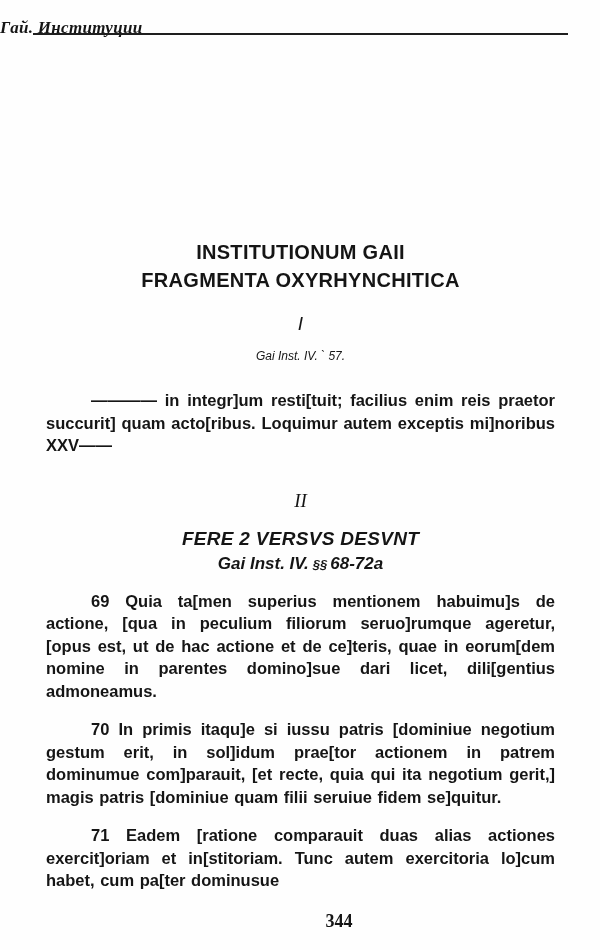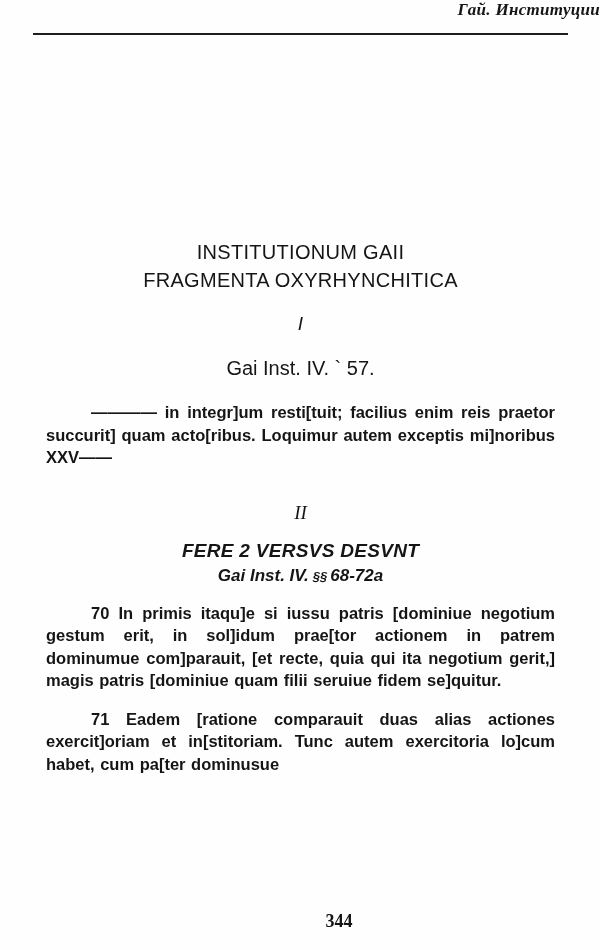--- a/index.html
+++ b/index.html
@@ -11,24 +11,24 @@
     height: 950px;
     background: #fefefe;
     color: #151515;
     font-family: "Liberation Sans", sans-serif;
     overflow: hidden;
   }
 
   
   .running-header {
     position: absolute;
-    top: 0;
+    top: 18px;
     left: 0;
     width: 100%;
-    text-align: right;
+    text-align: left;
     font-family: "Liberation Serif", serif;
     font-style: italic;
     font-weight: bold;
     font-size: 17px;
     letter-spacing: 0.3px;
   }
   .header-rule {
     position: absolute;
     top: 33px;
     left: 33px;
@@ -41,39 +41,40 @@
   .content {
     position: absolute;
     top: 0;
     left: 30px;
     width: 541px;
   }
 
   .doc-title {
     margin-top: 238px;
     text-align: center;
-    font-weight: normal;
+    font-weight: bold;
     font-size: 20px;
     line-height: 28px;
     letter-spacing: 0.3px;
   }
 
   .section-numeral {
     text-align: center;
     font-style: italic;
     font-size: 19px;
     line-height: 24px;
   }
   .numeral-1 { margin-top: 18px; }
   .numeral-2 { margin-top: 32px; font-family: Liberation Serif, serif; }
 
   .gai-ref-1 {
-    margin-top: 20px;
+    margin-top: 8px;
     text-align: center;
-    font-size: 20px;
+    font-style: italic;
+    font-size: 12px;
     line-height: 24px;
   }
 
   .fere-heading {
     margin-top: 14px;
     text-align: center;
     font-style: italic;
     font-weight: bold;
     font-size: 19px;
     line-height: 24px;
@@ -141,20 +142,21 @@
     <p class="para para-lead">———— in integr]um resti[tuit; facilius enim reis praetor succurit] quam acto[ribus. Loquimur autem exceptis mi]noribus XXV——</p>
 
     <div class="section-numeral numeral-2">II</div>
 
     <div class="fere-heading">FERE 2 VERSVS DESVNT</div>
 
     <div class="gai-ref-2">
       <span>Gai Inst. IV.</span><span class="section-marks">§§</span><span>68-72a</span>
     </div>
 
+    <p class="para">69 Quia ta[men superius mentionem habuimu]s de actione, [qua in peculium filiorum seruo]rumque ageretur, [opus est, ut de hac actione et de ce]teris, quae in eorum[dem nomine in parentes domino]sue dari licet, dili[gentius admoneamus.</p>
     <p class="para">70 In primis itaqu]e si iussu patris [dominiue negotium gestum erit, in sol]idum prae[tor actionem in patrem dominumue com]parauit, [et recte, quia qui ita negotium gerit,] magis patris [dominiue quam filii seruiue fidem se]quitur.</p>
     <p class="para">71 Eadem [ratione comparauit duas alias actiones exercit]oriam et in[stitoriam. Tunc autem exercitoria lo]cum habet, cum pa[ter dominusue</p>
 
   </div>
 
   <div class="page-number">344</div>
 
 </div>
 
 </body></html>

